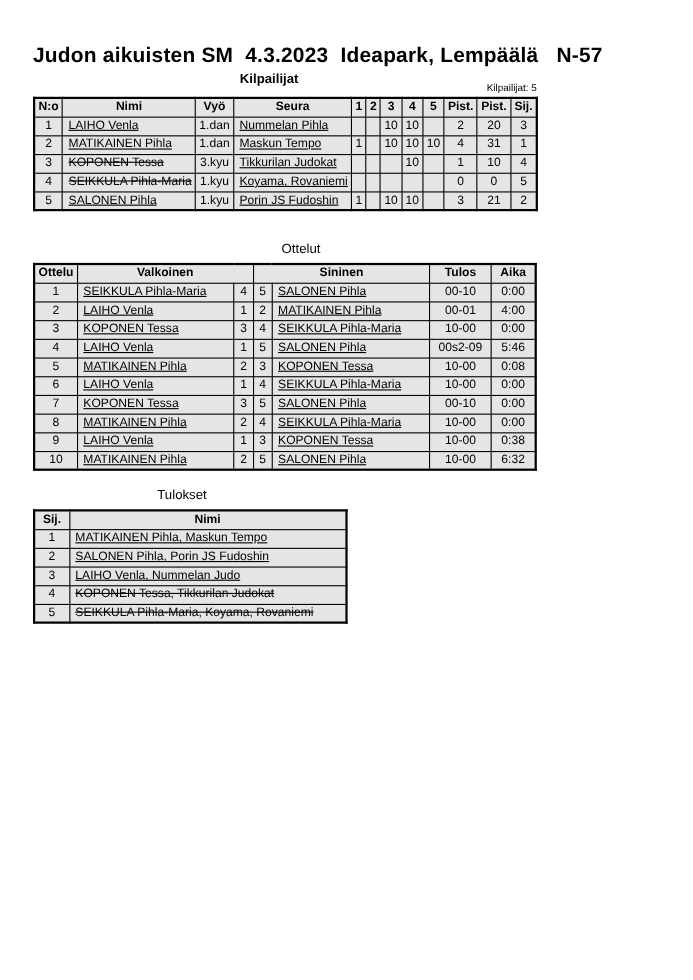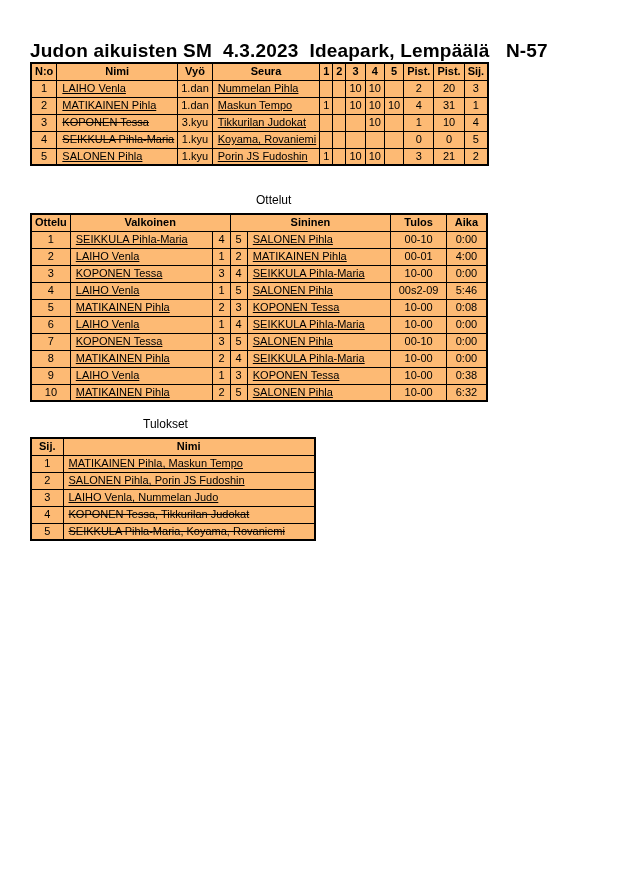--- a/index.html
+++ b/index.html
@@ -39,21 +39,21 @@
   .count-note {
     position: absolute;
     right: 0;
     bottom: 3px;
     font-size: 9px;
   }
   table {
     border-collapse: collapse;
     table-layout: fixed;
     border: 2px solid #000;
-    background: #fdba74;
+    background: #e5e5e5;
   }
   td, th {
     border: 1px solid #000;
     font-size: 11px;
     height: 17px;
     padding: 0 3px;
     overflow: hidden;
     white-space: nowrap;
     line-height: 15px;
   }
@@ -70,20 +70,24 @@
   .ottelut-title  { margin: 27px 0 6px 226px; }
   .tulokset-title { margin: 15px 0 6px 113px; }
 </style>
 </head>
 <body>
 
 <div class="page">
 
   <h1 class="page-title">Judon aikuisten SM  4.3.2023  Ideapark, Lempäälä   N-57</h1>
 
+  <div class="sub-row">
+    <span class="sub-title">Kilpailijat</span>
+    <span class="count-note">Kilpailijat: 5</span>
+  </div>
 
   <table>
     <colgroup>
       <col style="width:26px">
         <col style="width:152px">
         <col style="width:50px">
         <col style="width:120px">
       <col style="width:19px">
         <col style="width:19px">
         <col style="width:19px">

